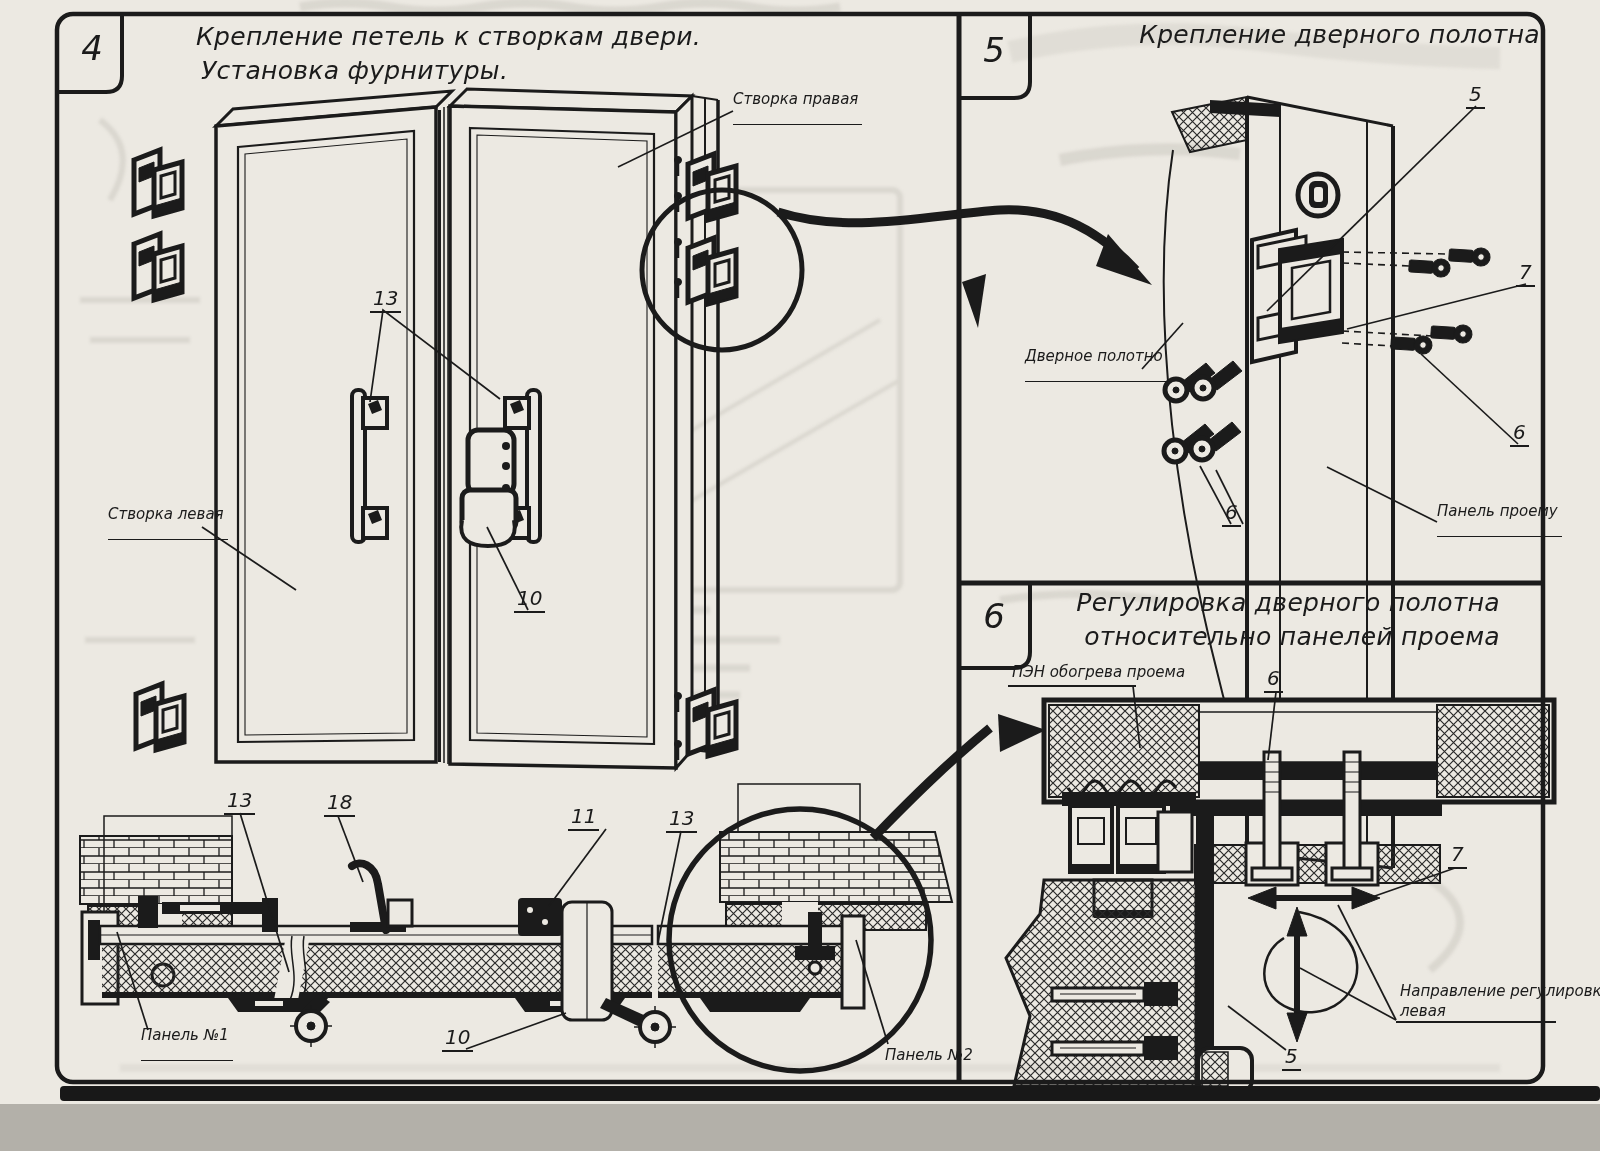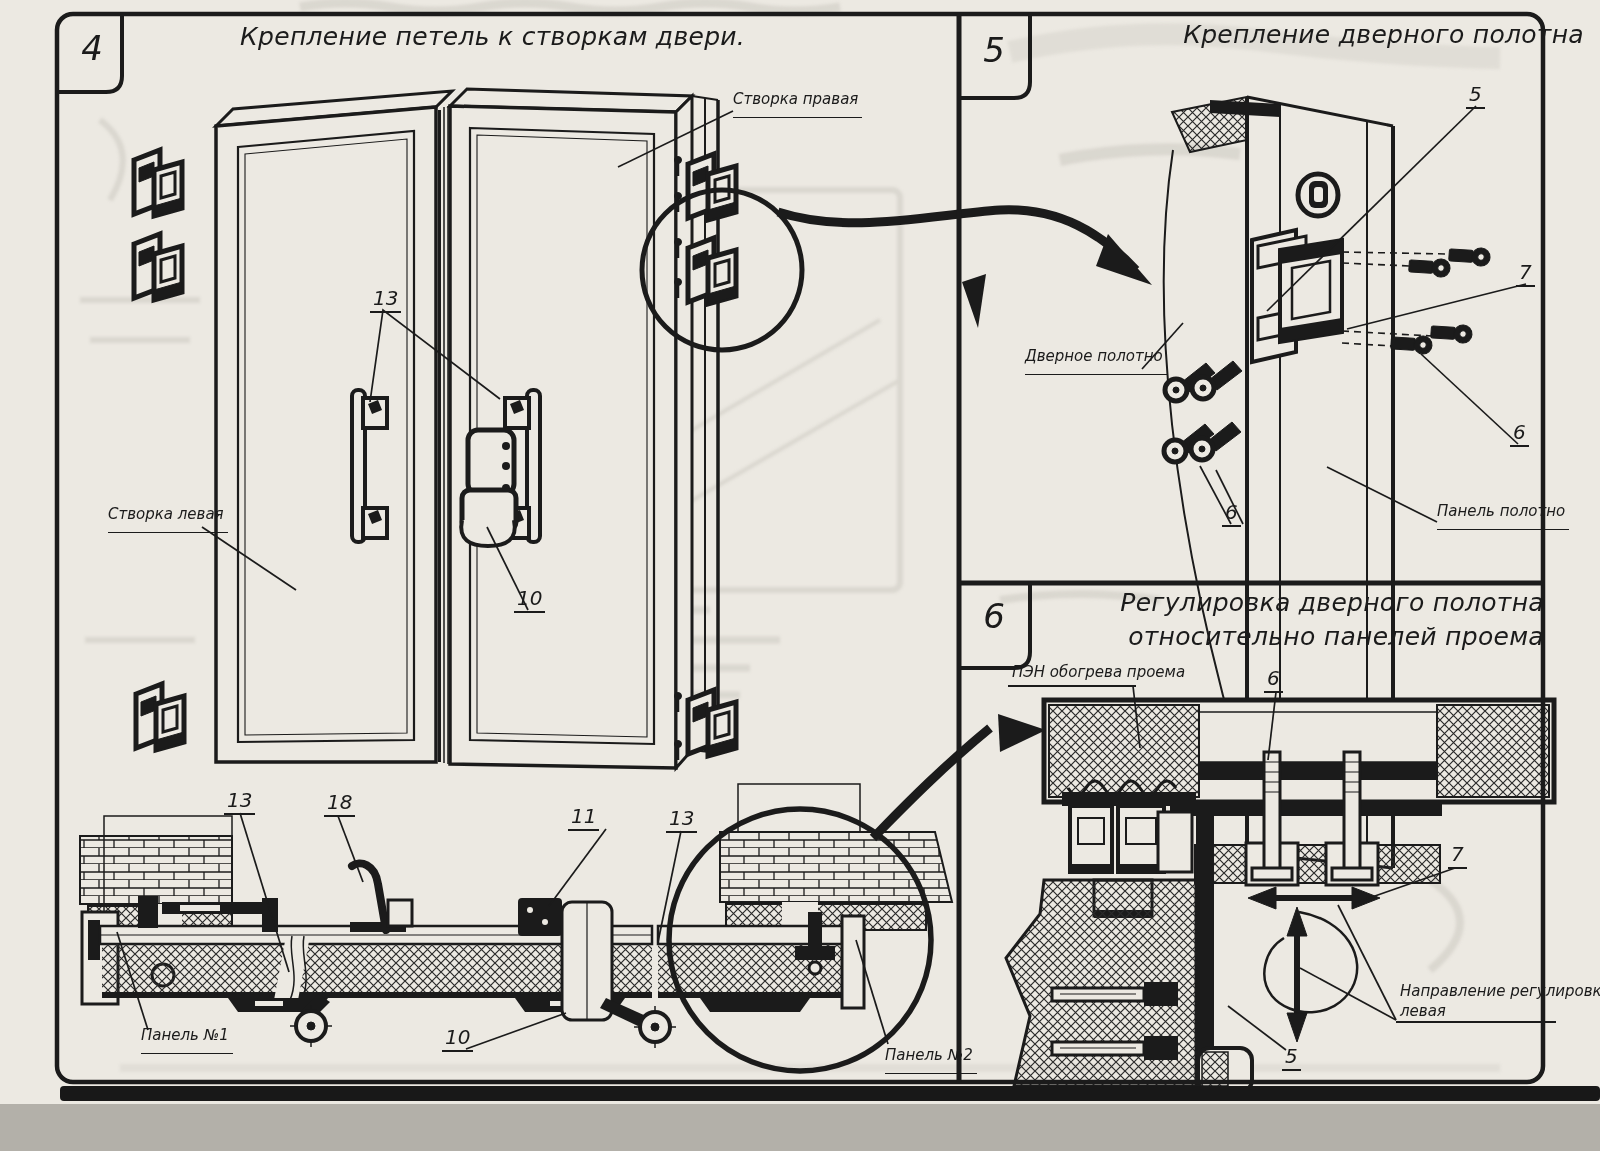--- a/index.html
+++ b/index.html
@@ -1,23 +1,23 @@
 <!DOCTYPE html>
 <html><head>
 <meta charset="utf-8">
 <style>
   html,body{margin:0;padding:0;background:#a8a59e;}
   #stage{position:relative;width:1600px;height:1151px;overflow:hidden;
          background:#b3b0a9;font-family:"DejaVu Sans",sans-serif;color:#1b1b1b;}
   #art{position:absolute;left:0;top:0;}
   .txt{position:absolute;font-style:italic;white-space:nowrap;color:#1b1b1b;}
-  .title{font-size:25px;letter-spacing:.3px;margin-left:44px;}
+  .title{font-size:25px;letter-spacing:.3px;}
   .ctr{text-align:right;}
   .pnum{font-size:34px;}
-  .lbl{font-size:15px;border-bottom:1.8px solid #1b1b1b;padding:0 4px 9px 0;}
+  .lbl{font-size:15px;border-bottom:1.8px solid #1b1b1b;padding:0 4px 16px 0;}
   .nb{border-bottom:none;padding:0;}
   .callout{font-size:20px;border-bottom:2px solid #1b1b1b;padding:0 3px 1px 3px;}
 </style>
 </head>
 <body>
 
 <div id="stage">
 
 <svg id="art" width="1600" height="1151" viewBox="0 0 1600 1151">
   <defs>
@@ -359,41 +359,42 @@
     <path d="M959,668 H1014 Q1030,668 1030,652 V583" stroke-width="4"></path>
   </g>
   <rect x="60" y="1086" width="1540" height="15" rx="4" fill="#181818"></rect>
 </svg>
 
 <div class="txt pnum" style="left:70px;top:28px;width:44px;text-align:center">4</div>
 <div class="txt pnum" style="left:972px;top:30px;width:44px;text-align:center">5</div>
 <div class="txt pnum" style="left:972px;top:596px;width:44px;text-align:center">6</div>
 
 <div class="txt title" style="left:196px;top:22px">Крепление петель к створкам двери.</div>
+<div class="txt title" style="left:201px;top:56px">Установка фурнитуры.</div>
 
 <div class="txt title ctr" style="left:1040px;top:20px;width:500px">Крепление дверного полотна</div>
 
 <div class="txt title ctr" style="left:1000px;top:622px;width:500px">относительно панелей проема</div>
 <div class="txt title ctr" style="left:1000px;top:588px;width:500px">Регулировка дверного полотна</div>
 
 <div class="txt lbl" style="left:733px;top:90px">Створка правая</div>
 <div class="txt lbl" style="left:108px;top:505px">Створка левая</div>
 <div class="txt lbl" style="left:141px;top:1026px">Панель №1</div>
 <div class="txt lbl" style="left:885px;top:1046px">Панель №2</div>
 
 <div class="txt callout" style="left:370px;top:286px">13</div>
 <div class="txt callout" style="left:514px;top:586px">10</div>
 <div class="txt callout" style="left:224px;top:788px">13</div>
 <div class="txt callout" style="left:324px;top:790px">18</div>
 <div class="txt callout" style="left:568px;top:804px">11</div>
 <div class="txt callout" style="left:666px;top:806px">13</div>
 <div class="txt callout" style="left:442px;top:1025px">10</div>
 
 <div class="txt lbl" style="left:1025px;top:347px">Дверное полотно</div>
-<div class="txt lbl" style="left:1437px;top:502px">Панель полотно</div>
+<div class="txt lbl" style="left:1437px;top:502px">Панель проему</div>
 
 <div class="txt callout" style="left:1466px;top:82px">5</div>
 <div class="txt callout" style="left:1516px;top:260px">7</div>
 <div class="txt callout" style="left:1510px;top:420px">6</div>
 <div class="txt callout" style="left:1222px;top:500px">6</div>
 
 <div class="txt lbl nb" style="left:1012px;top:663px">ПЭН обогрева проема</div>
 <div class="txt lbl nb" style="left:1400px;top:982px">Направление регулировки</div>
 <div class="txt lbl nb" style="left:1400px;top:1002px">левая</div>
 

